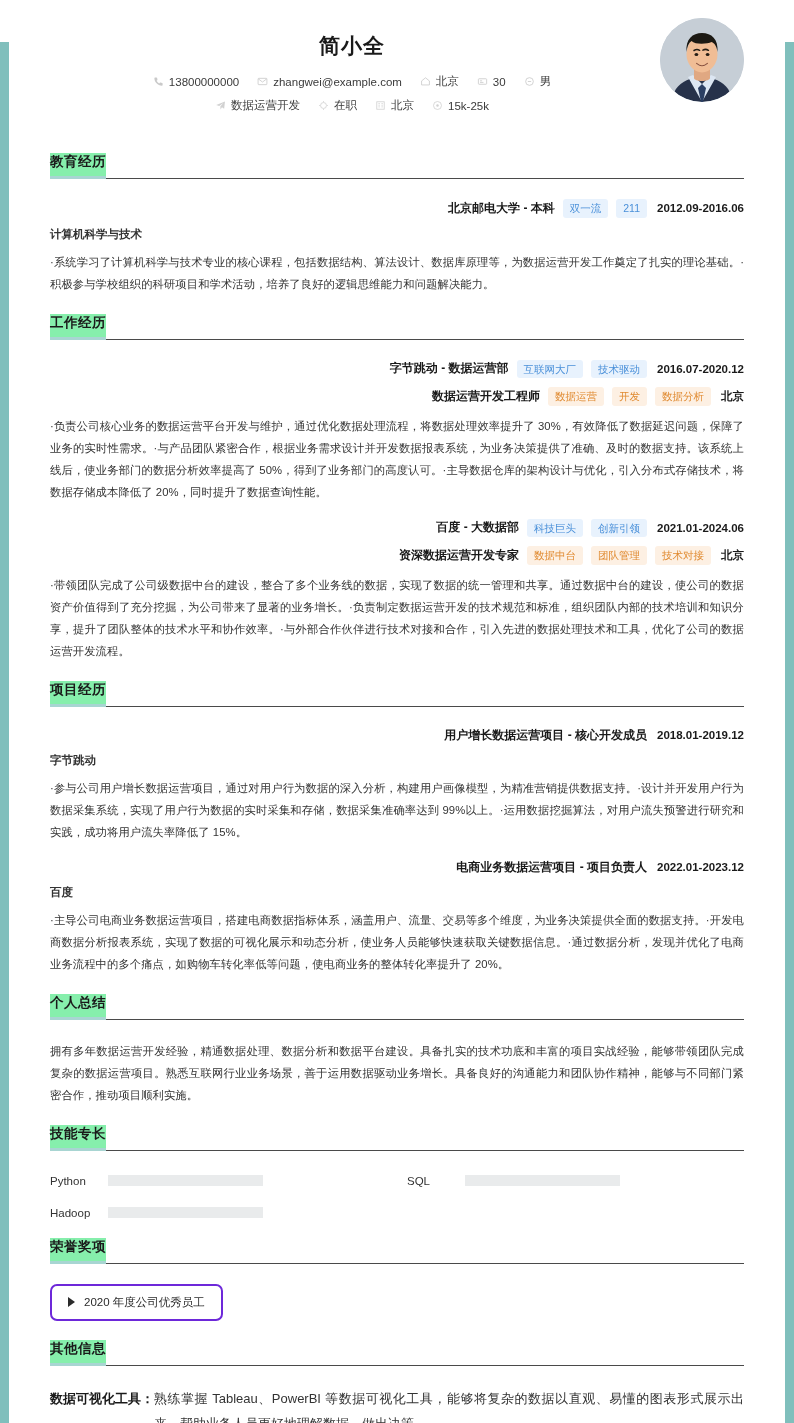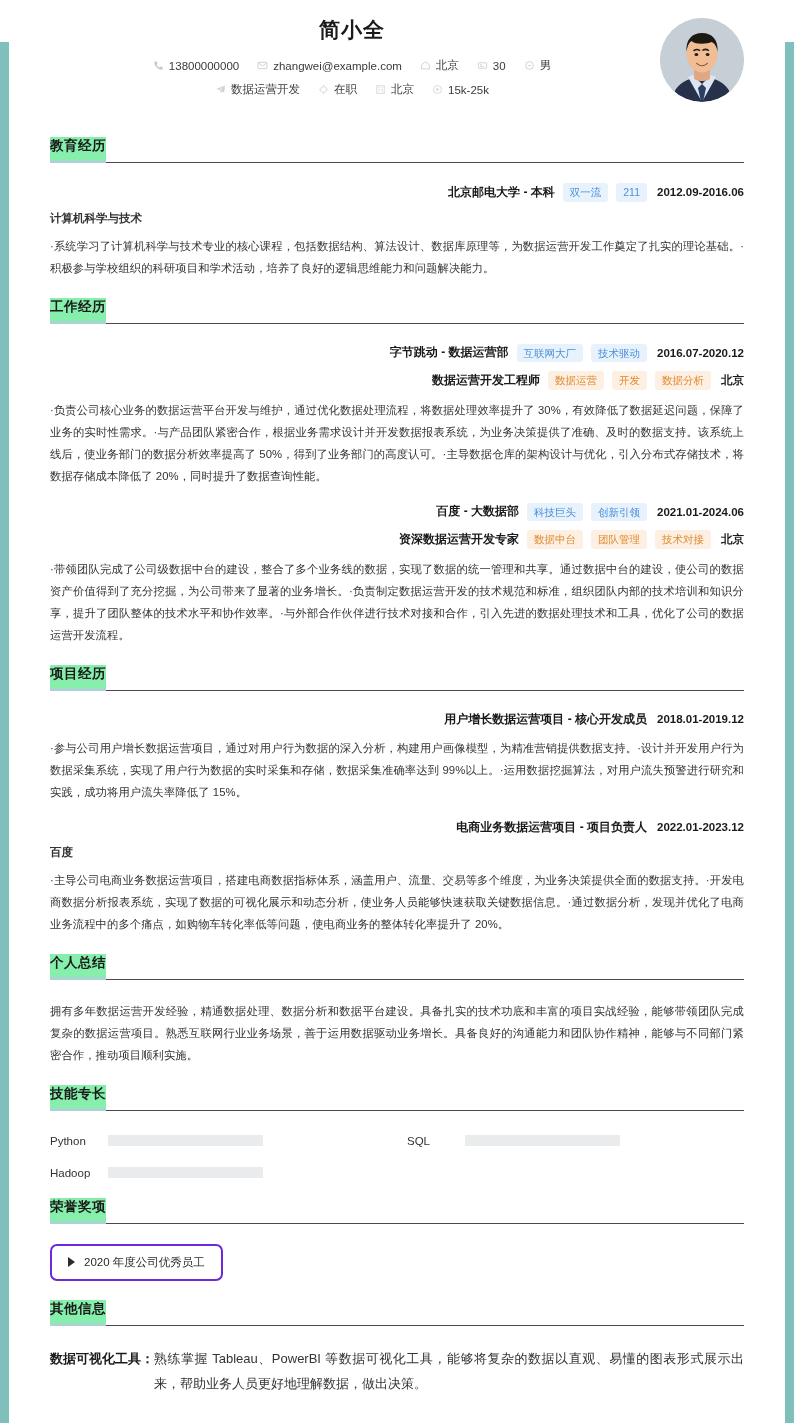--- a/index.html
+++ b/index.html
@@ -18,21 +18,21 @@
     width: 9px;
     height: 1381px;
     background: #80bfbc;
   }
   .rail.left  { left: 0; }
   .rail.right { right: 0; }
 
   .page { position: relative; padding: 0 50px; }
 
   
-  .header { position: relative; padding-top: 16px; padding-bottom: 12px; }
+  .header { position: relative; padding-top: 32px; padding-bottom: 12px; }
   .name {
     text-align: center;
     font-size: 21px;
     font-weight: bold;
     letter-spacing: 1px;
     color: #1a1a1a;
     padding-right: 90px;
     margin-bottom: 14px;
   }
   .meta-row {
@@ -380,20 +380,21 @@
       <span class="sec-rule"></span>
     </div>
 
     <div class="entry">
       <div class="entry-row">
         <div class="entry-left">
           <span class="entry-title">用户增长数据运营项目 - 核心开发成员</span>
         </div>
         <span class="entry-right">2018.01-2019.12</span>
       </div>
+      <div class="entry-sub">字节跳动</div>
       <div class="desc">·参与公司用户增长数据运营项目，通过对用户行为数据的深入分析，构建用户画像模型，为精准营销提供数据支持。·设计并开发用户行为数据采集系统，实现了用户行为数据的实时采集和存储，数据采集准确率达到 99%以上。·运用数据挖掘算法，对用户流失预警进行研究和实践，成功将用户流失率降低了 15%。</div>
     </div>
 
     <div class="entry">
       <div class="entry-row">
         <div class="entry-left">
           <span class="entry-title">电商业务数据运营项目 - 项目负责人</span>
         </div>
         <span class="entry-right">2022.01-2023.12</span>
       </div>

